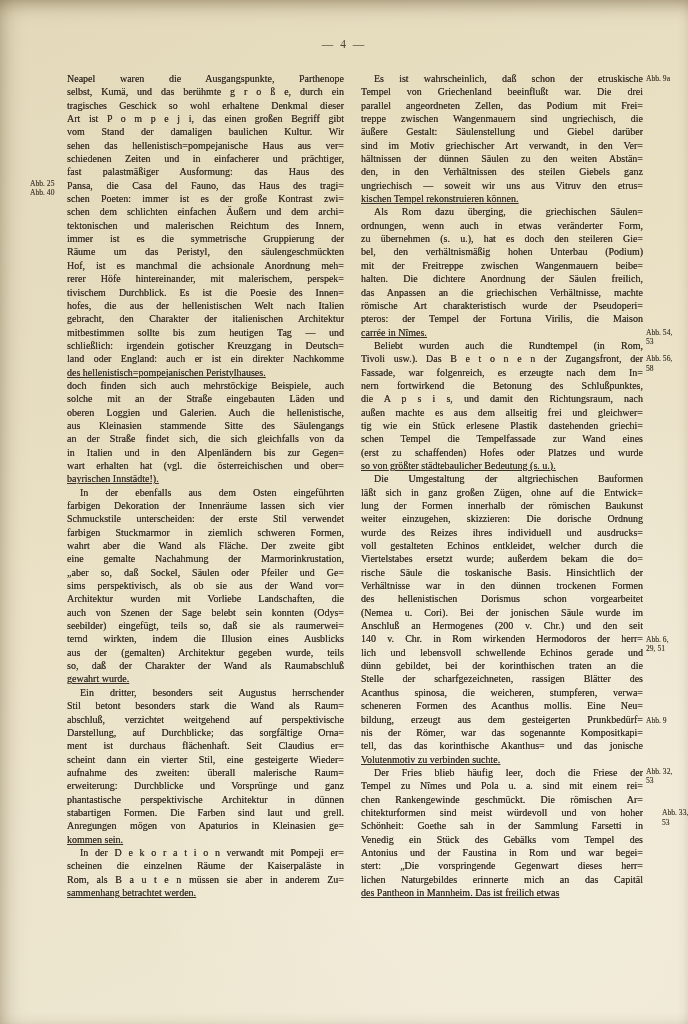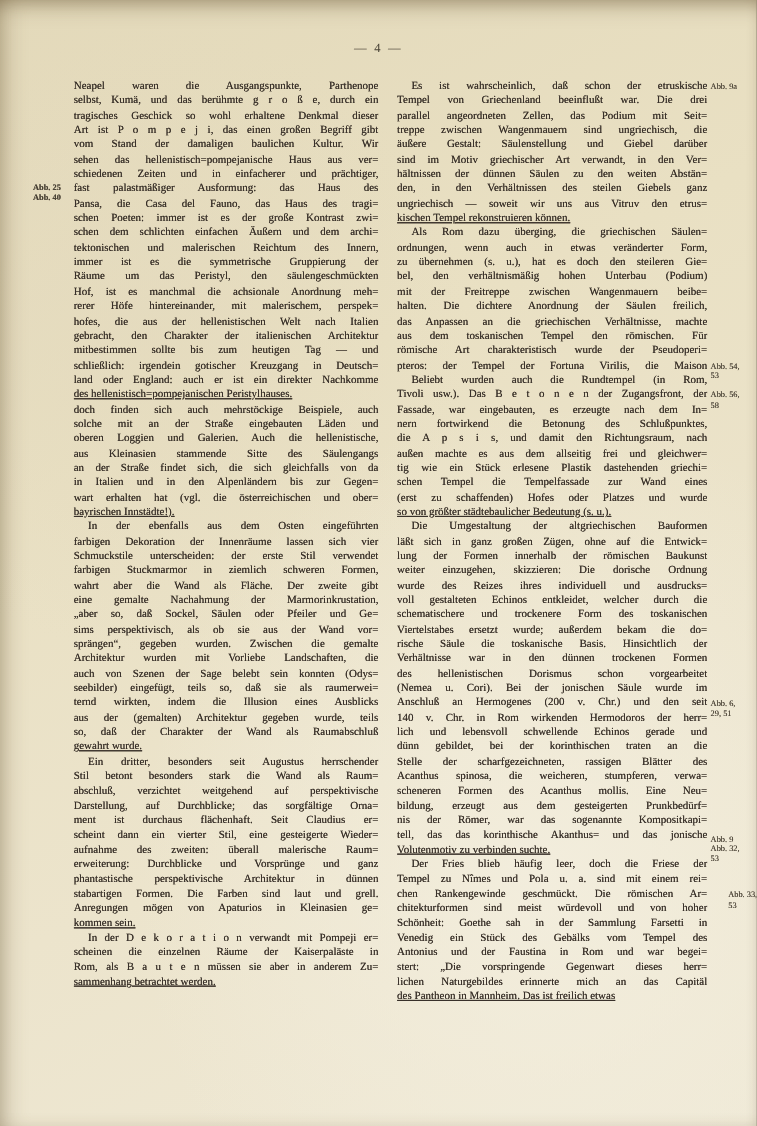--- a/index.html
+++ b/index.html
@@ -57,20 +57,21 @@
       <div class="line">schiedenen Zeiten und in einfacherer und prächtiger,</div>
       <div class="line">fast palastmäßiger Ausformung: das Haus des</div>
       <div class="line">Pansa, die Casa del Fauno, das Haus des tragi=</div>
       <div class="line">schen Poeten: immer ist es der große Kontrast zwi=</div>
       <div class="line">schen dem schlichten einfachen Äußern und dem archi=</div>
       <div class="line">tektonischen und malerischen Reichtum des Innern,</div>
       <div class="line">immer ist es die symmetrische Gruppierung der</div>
       <div class="line">Räume um das Peristyl, den säulengeschmückten</div>
       <div class="line">Hof, ist es manchmal die achsionale Anordnung meh=</div>
       <div class="line">rerer Höfe hintereinander, mit malerischem, perspek=</div>
+      <div class="line">tivischem Durchblick. Es ist die Poesie des Innen=</div>
       <div class="line">hofes, die aus der hellenistischen Welt nach Italien</div>
       <div class="line">gebracht, den Charakter der italienischen Architektur</div>
       <div class="line">mitbestimmen sollte bis zum heutigen Tag — und</div>
       <div class="line">schließlich: irgendein gotischer Kreuzgang in Deutsch=</div>
       <div class="line">land oder England: auch er ist ein direkter Nachkomme</div>
       <div class="line last">des hellenistisch=pompejanischen Peristylhauses.</div>
       <div class="line">doch finden sich auch mehrstöckige Beispiele, auch</div>
       <div class="line">solche mit an der Straße eingebauten Läden und</div>
       <div class="line">oberen Loggien und Galerien. Auch die hellenistische,</div>
       <div class="line">aus Kleinasien stammende Sitte des Säulengangs</div>
@@ -79,21 +80,20 @@
       <div class="line">wart erhalten hat (vgl. die österreichischen und ober=</div>
       <div class="line last">bayrischen Innstädte!).</div>
       <div class="line first">In der ebenfalls aus dem Osten eingeführten</div>
       <div class="line">farbigen Dekoration der Innenräume lassen sich vier</div>
       <div class="line">Schmuckstile unterscheiden: der erste Stil verwendet</div>
       <div class="line">farbigen Stuckmarmor in ziemlich schweren Formen,</div>
       <div class="line">wahrt aber die Wand als Fläche. Der zweite gibt</div>
       <div class="line">eine gemalte Nachahmung der Marmorinkrustation,</div>
       <div class="line">„aber so, daß Sockel, Säulen oder Pfeiler und Ge=</div>
       <div class="line">sims perspektivisch, als ob sie aus der Wand vor=</div>
-      <div class="line">sprängen“, gegeben wurden. Zwischen die gemalte</div>
       <div class="line">Architektur wurden mit Vorliebe Landschaften, die</div>
       <div class="line">auch von Szenen der Sage belebt sein konnten (Odys=</div>
       <div class="line">seebilder) eingefügt, teils so, daß sie als raumerwei=</div>
       <div class="line">ternd wirkten, indem die Illusion eines Ausblicks</div>
       <div class="line">aus der (gemalten) Architektur gegeben wurde, teils</div>
       <div class="line">so, daß der Charakter der Wand als Raumabschluß</div>
       <div class="line last">gewahrt wurde.</div>
       <div class="line first">Ein dritter, besonders seit Augustus herrschender</div>
       <div class="line">Stil betont besonders stark die Wand als Raum=</div>
       <div class="line">abschluß, verzichtet weitgehend auf perspektivische</div>
@@ -107,55 +107,54 @@
       <div class="line">Anregungen mögen von Apaturios in Kleinasien ge=</div>
       <div class="line last">kommen sein.</div>
       <div class="line first">In der D e k o r a t i o n verwandt mit Pompeji er=</div>
       <div class="line">scheinen die einzelnen Räume der Kaiserpaläste in</div>
       <div class="line">Rom, als B a u t e n müssen sie aber in anderem Zu=</div>
       <div class="line last">sammenhang betrachtet werden.</div>
     </div>
   <div class="col col-right" id="col-right">
       <div class="line first">Es ist wahrscheinlich, daß schon der etruskische</div>
       <div class="line">Tempel von Griechenland beeinflußt war. Die drei</div>
-      <div class="line">parallel angeordneten Zellen, das Podium mit Seit=</div>
+      <div class="line">parallel angeordneten Zellen, das Podium mit Frei=</div>
       <div class="line">treppe zwischen Wangenmauern sind ungriechisch, die</div>
       <div class="line">äußere Gestalt: Säulenstellung und Giebel darüber</div>
       <div class="line">sind im Motiv griechischer Art verwandt, in den Ver=</div>
       <div class="line">hältnissen der dünnen Säulen zu den weiten Abstän=</div>
       <div class="line">den, in den Verhältnissen des steilen Giebels ganz</div>
       <div class="line">ungriechisch — soweit wir uns aus Vitruv den etrus=</div>
       <div class="line last">kischen Tempel rekonstruieren können.</div>
       <div class="line first">Als Rom dazu überging, die griechischen Säulen=</div>
       <div class="line">ordnungen, wenn auch in etwas veränderter Form,</div>
       <div class="line">zu übernehmen (s. u.), hat es doch den steileren Gie=</div>
       <div class="line">bel, den verhältnismäßig hohen Unterbau (Podium)</div>
       <div class="line">mit der Freitreppe zwischen Wangenmauern beibe=</div>
       <div class="line">halten. Die dichtere Anordnung der Säulen freilich,</div>
       <div class="line">das Anpassen an die griechischen Verhältnisse, machte</div>
-      <div class="line">aus dem toskanischen Tempel den römischen. Für</div>
       <div class="line">römische Art charakteristisch wurde der Pseudoperi=</div>
       <div class="line">pteros: der Tempel der Fortuna Virilis, die Maison</div>
+      <div class="line last">carrée in Nîmes.</div>
       <div class="line first">Beliebt wurden auch die Rundtempel (in Rom,</div>
       <div class="line">Tivoli usw.). Das B e t o n e n der Zugangsfront, der</div>
-      <div class="line">Fassade, war eingebauten, es erzeugte nach dem In=</div>
+      <div class="line">Fassade, war folgenreich, es erzeugte nach dem In=</div>
       <div class="line">nern fortwirkend die Betonung des Schlußpunktes,</div>
       <div class="line">die A p s i s, und damit den Richtungsraum, nach</div>
       <div class="line">außen machte es aus dem allseitig frei und gleichwer=</div>
       <div class="line">tig wie ein Stück erlesene Plastik dastehenden griechi=</div>
       <div class="line">schen Tempel die Tempelfassade zur Wand eines</div>
       <div class="line">(erst zu schaffenden) Hofes oder Platzes und wurde</div>
       <div class="line last">so von größter städtebaulicher Bedeutung (s. u.).</div>
       <div class="line first">Die Umgestaltung der altgriechischen Bauformen</div>
       <div class="line">läßt sich in ganz großen Zügen, ohne auf die Entwick=</div>
       <div class="line">lung der Formen innerhalb der römischen Baukunst</div>
       <div class="line">weiter einzugehen, skizzieren: Die dorische Ordnung</div>
       <div class="line">wurde des Reizes ihres individuell und ausdrucks=</div>
       <div class="line">voll gestalteten Echinos entkleidet, welcher durch die</div>
-      <div class="line">schematischere und trockenere Form des toskanischen</div>
       <div class="line">Viertelstabes ersetzt wurde; außerdem bekam die do=</div>
       <div class="line">rische Säule die toskanische Basis. Hinsichtlich der</div>
       <div class="line">Verhältnisse war in den dünnen trockenen Formen</div>
       <div class="line">des hellenistischen Dorismus schon vorgearbeitet</div>
       <div class="line">(Nemea u. Cori). Bei der jonischen Säule wurde im</div>
       <div class="line">Anschluß an Hermogenes (200 v. Chr.) und den seit</div>
       <div class="line">140 v. Chr. in Rom wirkenden Hermodoros der herr=</div>
       <div class="line">lich und lebensvoll schwellende Echinos gerade und</div>
       <div class="line">dünn gebildet, bei der korinthischen traten an die</div>
       <div class="line">Stelle der scharfgezeichneten, rassigen Blätter des</div>
@@ -170,21 +169,21 @@
       <div class="line">chen Rankengewinde geschmückt. Die römischen Ar=</div>
       <div class="line">chitekturformen sind meist würdevoll und von hoher</div>
       <div class="line">Schönheit: Goethe sah in der Sammlung Farsetti in</div>
       <div class="line">Venedig ein Stück des Gebälks vom Tempel des</div>
       <div class="line">Antonius und der Faustina in Rom und war begei=</div>
       <div class="line">stert: „Die vorspringende Gegenwart dieses herr=</div>
       <div class="line">lichen Naturgebildes erinnerte mich an das Capitäl</div>
       <div class="line last">des Pantheon in Mannheim. Das ist freilich etwas</div>
     </div>
   <div id="notes-layer">
-      <div class="mnote mnote-left" style="top: 166px; font-weight: bold;">
+      <div class="mnote mnote-left" style="top: 179px;">
         <div>Abb. 25</div>
         <div>Abb. 40</div>
       </div>
       <div class="mnote mnote-right" style="top: 74px;">
         <div>Abb. 9a</div>
       </div>
       <div class="mnote mnote-right" style="top: 327.65px;">
         <div>Abb. 54,</div>
         <div>53</div>
       </div>
@@ -193,21 +192,21 @@
         <div>58</div>
       </div>
       <div class="mnote mnote-right" style="top: 634.7px;">
         <div>Abb. 6,</div>
         <div>29, 51</div>
       </div>
       <div class="mnote mnote-right" style="top: 767px;">
         <div>Abb. 32,</div>
         <div>53</div>
       </div>
-      <div class="mnote mnote-right" style="top: 758px;">
+      <div class="mnote mnote-right" style="top: 716px;">
         <div>Abb. 9</div>
       </div>
       <div class="mnote mnote-right" style="top: 808.25px; margin-left: 16px;">
         <div>Abb. 33,</div>
         <div>53</div>
       </div>
     </div>
 </div>
 
 </body></html>

